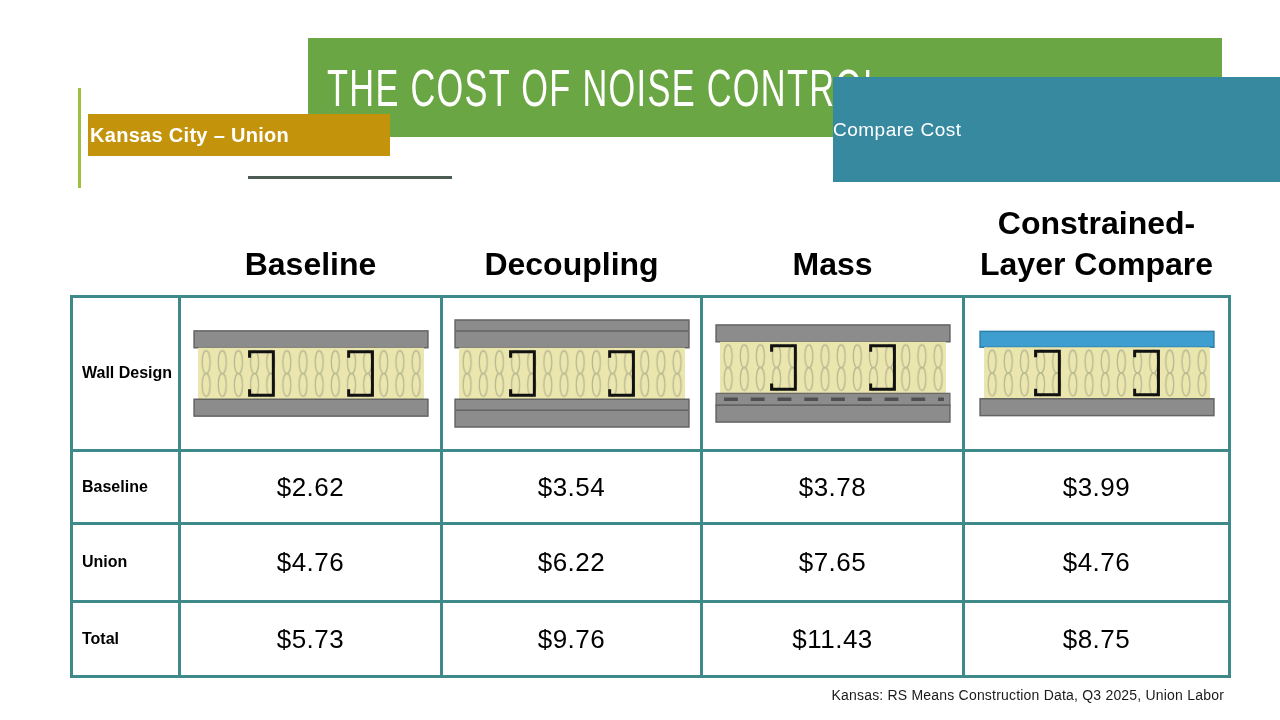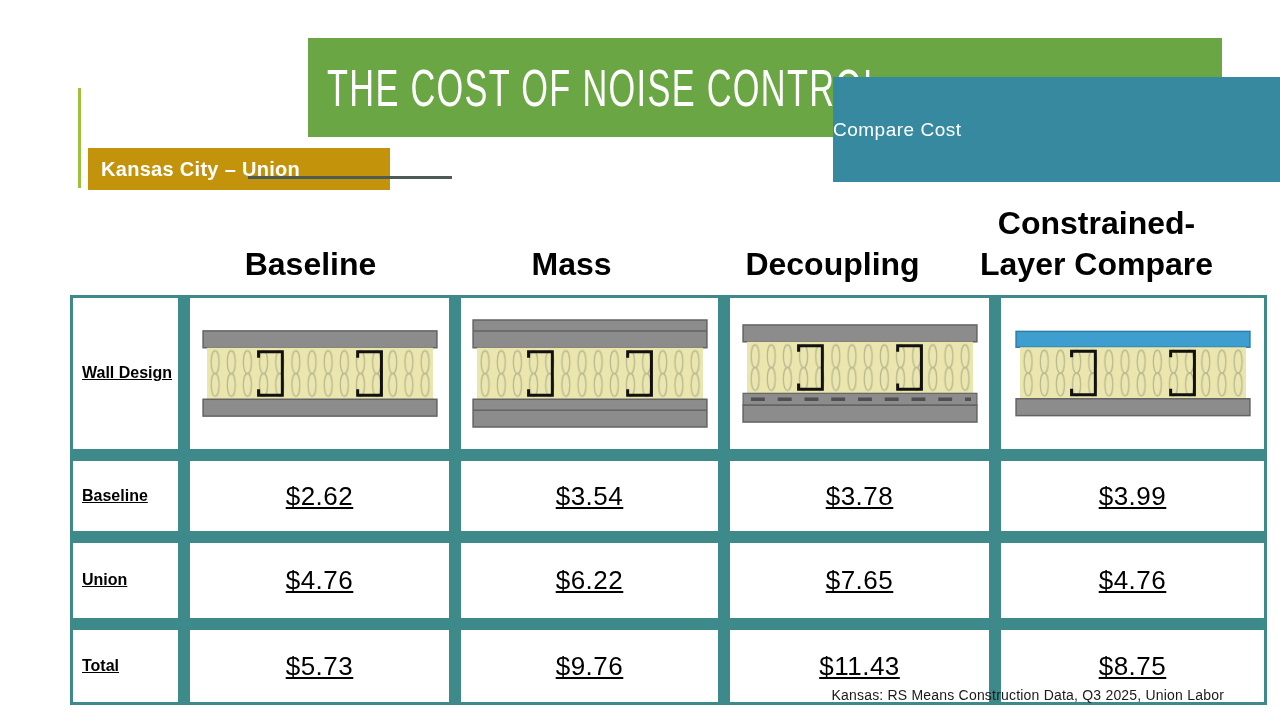--- a/index.html
+++ b/index.html
@@ -19,22 +19,22 @@
     display:inline-block;margin-left:19px;
     font-size:52px;font-weight:400;letter-spacing:2px;color:#ffffff;
     white-space:nowrap;transform:scaleX(0.66);transform-origin:0 50%;
   }
   .teal-tab{
     position:absolute;left:833px;top:77px;width:486px;height:105px;
     background:var(--teal);z-index:3;display:flex;align-items:center;justify-content:flex-start;
   }
   .teal-tab span{color:#ffffff;font-size:19px;letter-spacing:0.5px;}
   .gold-badge{
-    position:absolute;left:88px;top:148px;width:302px;height:42px;
-    background:var(--gold);z-index:4;display:flex;align-items:center;padding-left:13px;
+    position:absolute;left:88px;top:114px;width:302px;height:42px;
+    background:var(--gold);z-index:4;display:flex;align-items:center;padding-left:2px;
     box-sizing:border-box;
   }
   .gold-badge span{color:#ffffff;font-size:20px;font-weight:700;letter-spacing:0.3px;}
   .lime-line{position:absolute;left:78px;top:88px;width:3px;height:100px;background:var(--lime);z-index:2;}
   .badge-underline{position:absolute;left:248px;top:176px;width:204px;height:3px;background:var(--underline);z-index:5;}
 
   
   .col-headers{
     position:absolute;left:70px;top:198px;width:1161px;height:94px;
     display:grid;grid-template-columns:105px 259px 257px 259px 263px;
@@ -43,21 +43,21 @@
   .col-h{
     text-align:center;font-size:32px;font-weight:700;line-height:1.3;
     padding-bottom:6px;color:#000;
   }
 
   
   .cost-table{
     position:absolute;left:70px;top:295px;
     display:grid;grid-template-columns:105px 259px 257px 259px 263px;
     grid-template-rows:151px 70px 75px 72px;
-    gap:12px;padding:3px;background:var(--table_border);text-decoration:underline;
+    gap:3px;padding:3px;background:var(--table_border);
   }
   .cell{background:#ffffff;display:flex;align-items:center;justify-content:center;}
   .label-cell{
     justify-content:flex-start;padding-left:9px;box-sizing:border-box;
     font-size:16px;font-weight:700;line-height:1.4;color:#000;
   }
   .value-cell{font-size:26px;color:#000;letter-spacing:0.5px;}
   .wall-cell{background:#ffffff;}
 
   .source-note{
@@ -91,22 +91,22 @@
 
   <div class="gold-badge">
     <span>Kansas City – Union</span>
   </div>
 
   <div class="badge-underline"></div>
 
   <div class="col-headers">
     <div></div>
     <div class="col-h">Baseline</div>
+    <div class="col-h">Decoupling</div>
     <div class="col-h">Mass</div>
-    <div class="col-h">Decoupling</div>
     <div class="col-h">Constrained-Layer Compare</div>
   </div>
 
   <div class="cost-table">
 
     <div class="cell label-cell">Wall Design</div>
     <div class="cell wall-cell">
         <svg viewBox="0 0 240 110" width="238" height="109">
           <rect x="2" y="12" width="236" height="17" style="fill:var(--gray);stroke:var(--gray_stroke)" stroke-width="1.5"></rect>
           <g transform="translate(6 29)">

